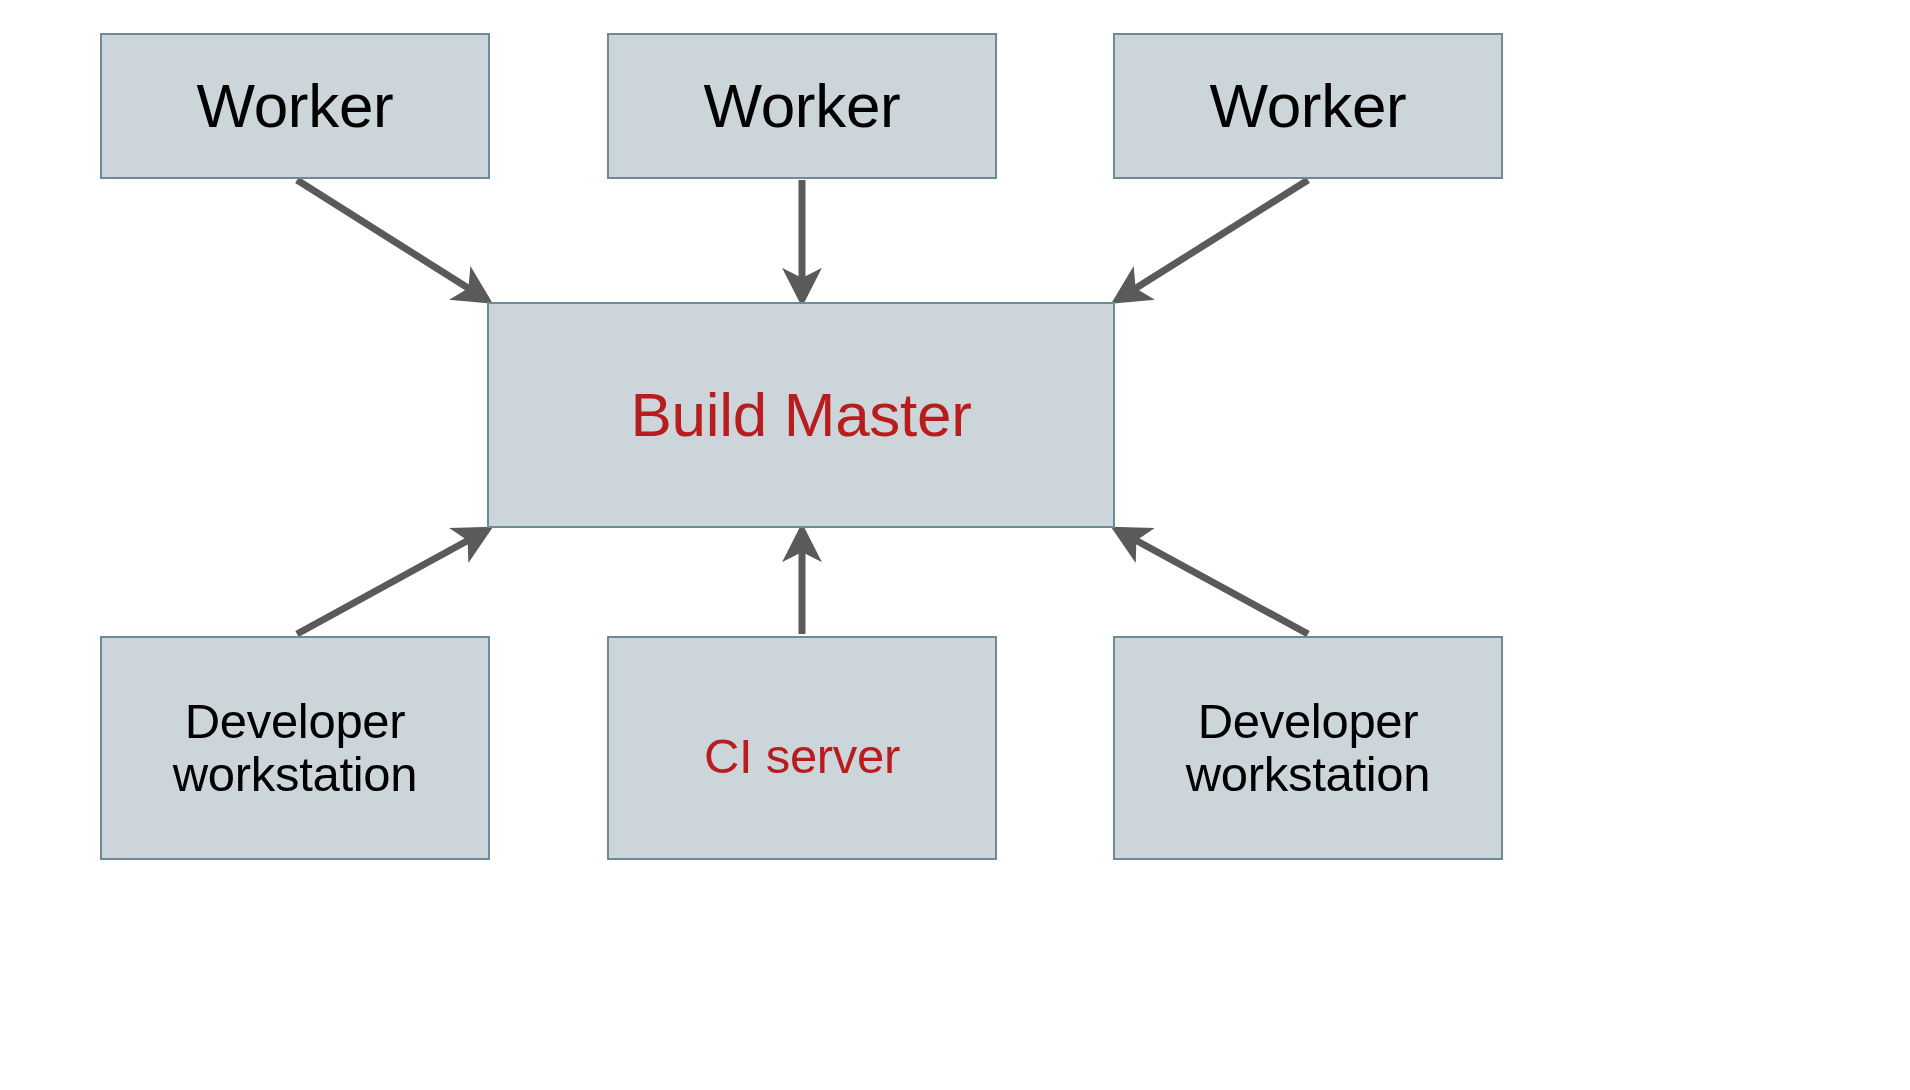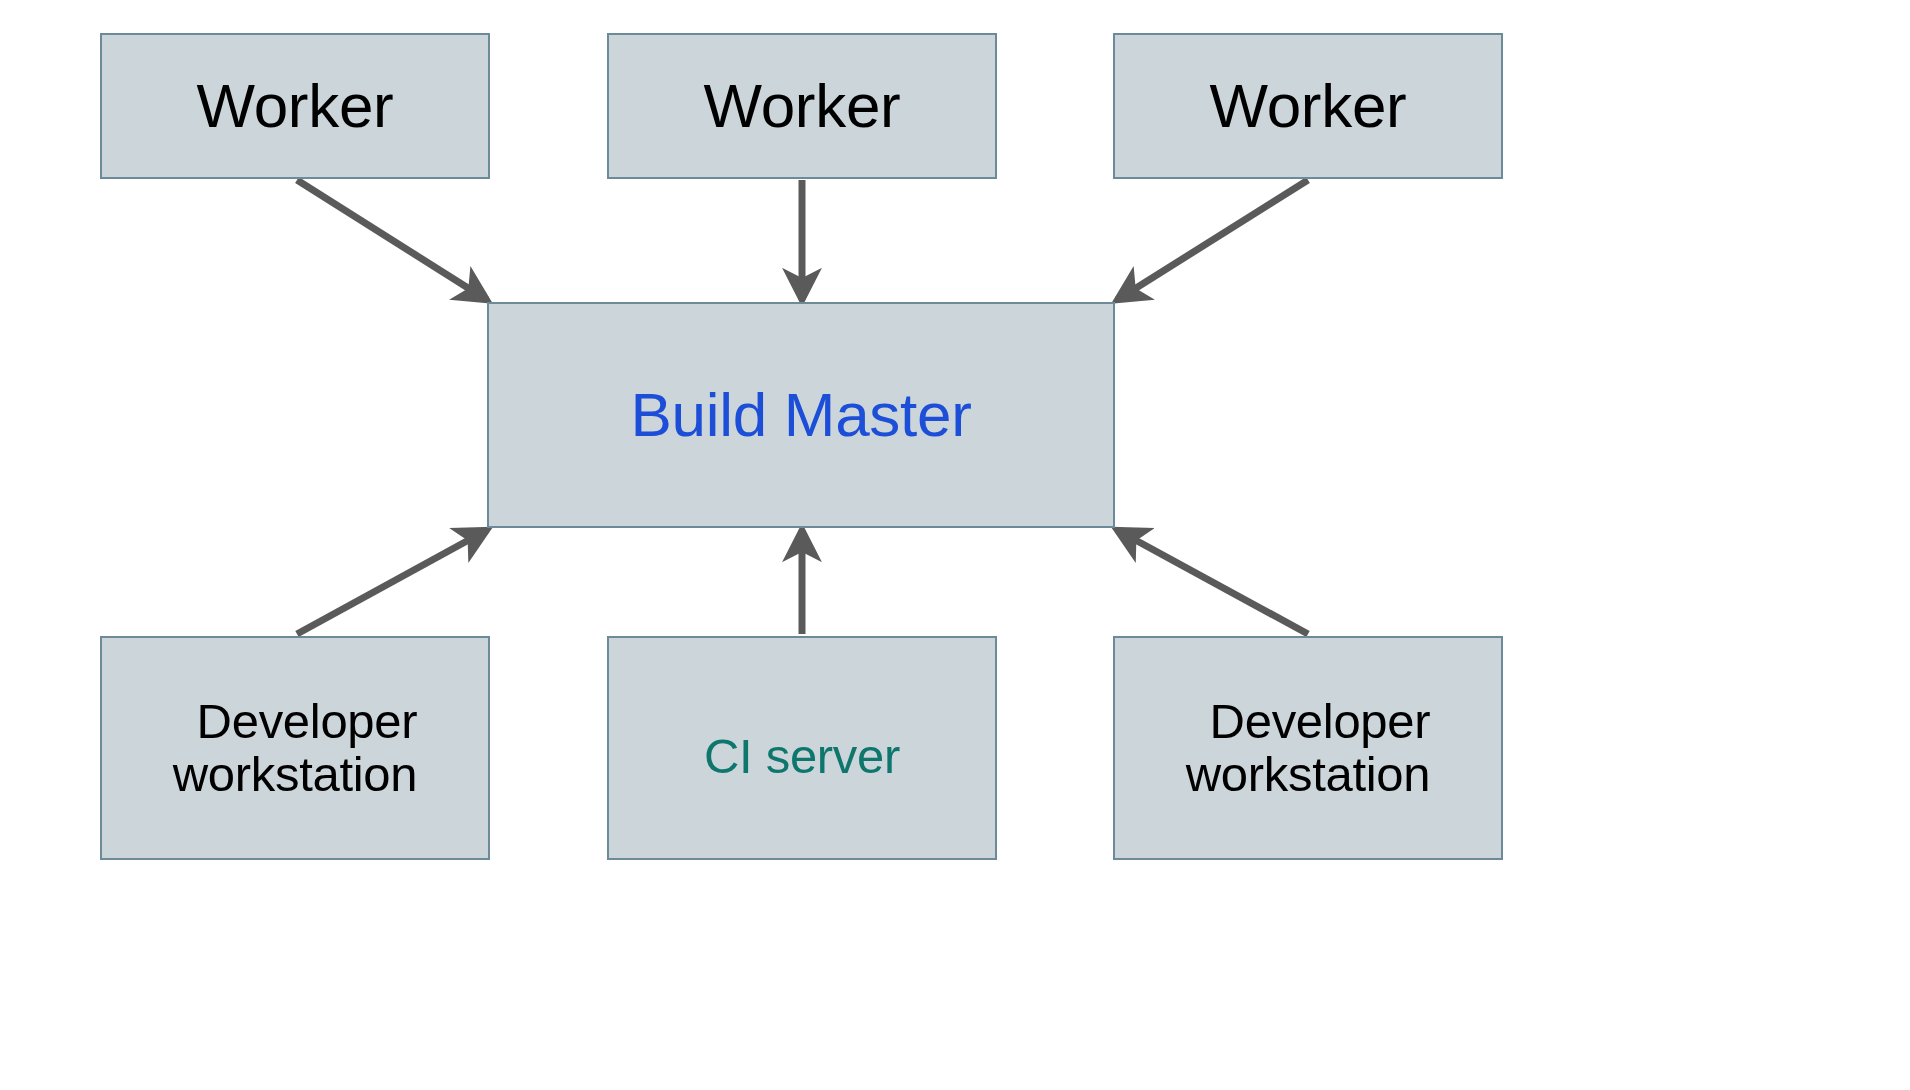--- a/index.html
+++ b/index.html
@@ -24,21 +24,21 @@
     pointer-events: none;
   }
   .node {
     position: absolute;
     box-sizing: border-box;
     background: #ccd6da;
     border: 2px solid #15803d;
     display: flex;
     align-items: center;
     justify-content: center;
-    text-align: right;
+    text-align: center;
   }
   .node-label {
     color: #000000;
     font-family: "Liberation Sans", sans-serif;
     font-weight: 400;
     line-height: 1.08;
     letter-spacing: -0.3px;
     white-space: pre-line;
   }
   .size-lg .node-label { font-size: 62px; }
@@ -69,28 +69,28 @@
       <div class="node size-lg" style="left: 100px; top: 33px; width: 390px; height: 146px; background: rgb(204, 214, 218); border-color: rgb(109, 138, 152);">
         <div class="node-label" style="color: rgb(0, 0, 0);">Worker</div>
       </div>
       <div class="node size-lg" style="left: 607px; top: 33px; width: 390px; height: 146px; background: rgb(204, 214, 218); border-color: rgb(109, 138, 152);">
         <div class="node-label" style="color: rgb(0, 0, 0);">Worker</div>
       </div>
       <div class="node size-lg" style="left: 1113px; top: 33px; width: 390px; height: 146px; background: rgb(204, 214, 218); border-color: rgb(109, 138, 152);">
         <div class="node-label" style="color: rgb(0, 0, 0);">Worker</div>
       </div>
       <div class="node size-lg" style="left: 487px; top: 302px; width: 628px; height: 226px; background: rgb(204, 214, 218); border-color: rgb(109, 138, 152);">
-        <div class="node-label" style="color: #1d4ed8;">Build Master</div>
+        <div class="node-label" style="color: #b91c1c;">Build Master</div>
       </div>
       <div class="node size-md" style="left: 100px; top: 636px; width: 390px; height: 224px; background: rgb(204, 214, 218); border-color: rgb(109, 138, 152);">
         <div class="node-label" style="color: rgb(0, 0, 0);">Developer
 workstation</div>
       </div>
       <div class="node size-md" style="left: 607px; top: 636px; width: 390px; height: 224px; background: rgb(204, 214, 218); border-color: rgb(109, 138, 152);">
-        <div class="node-label" style="color: #0f766e; margin-top: 17px;">CI server</div>
+        <div class="node-label" style="color: #b91c1c; margin-top: 17px;">CI server</div>
       </div>
       <div class="node size-md" style="left: 1113px; top: 636px; width: 390px; height: 224px; background: rgb(204, 214, 218); border-color: rgb(109, 138, 152);">
         <div class="node-label" style="color: rgb(0, 0, 0);">Developer
 workstation</div>
       </div>
     </div>
 
 </div>
 
 </body></html>

